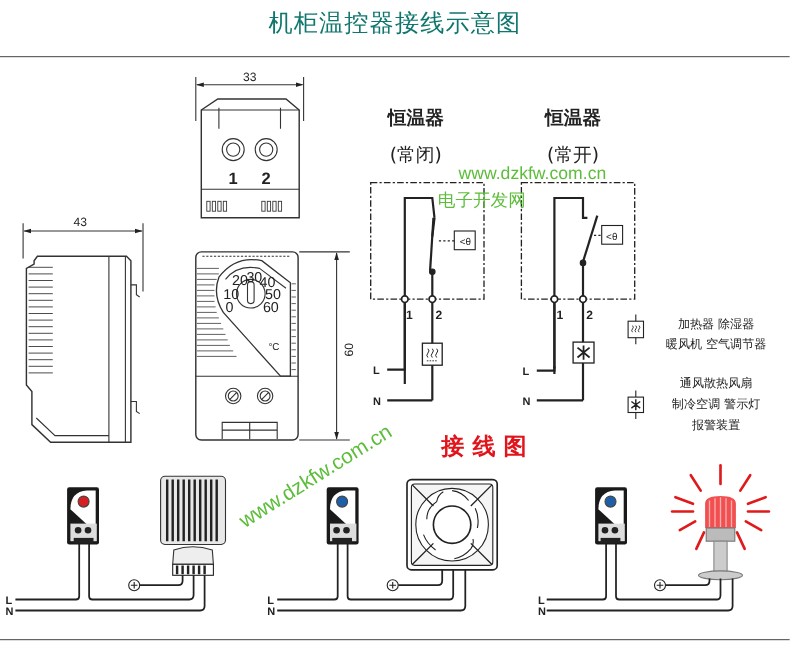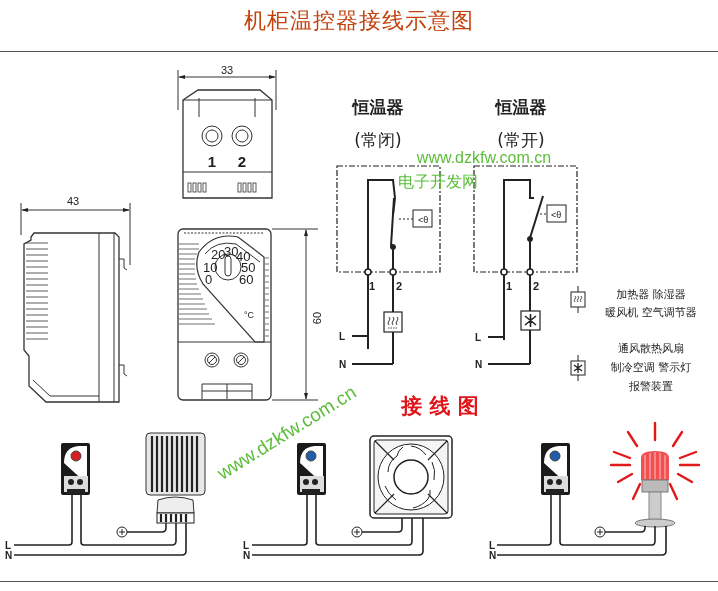--- a/index.html
+++ b/index.html
@@ -1,17 +1,17 @@
 <!DOCTYPE html>
 <html><head>
 <meta charset="utf-8">
 <style>
   html,body{margin:0;padding:0;background:#fff;}
   body{width:718px;height:591px;position:relative;overflow:hidden;font-family:"DejaVu Sans",sans-serif;}
-  .title{position:absolute;left:0;top:6px;width:718px;text-align:center;font-size:22px;color:#c2410c;letter-spacing:1px;}
+  .title{position:absolute;left:0;top:6px;width:718px;text-align:center;font-size:22px;color:#0f766e;letter-spacing:1px;}
   .rule{position:absolute;left:0;width:718px;height:1px;background:#555;}
   svg{position:absolute;left:0;top:0;}
   .lbl{font-family:"Liberation Sans",sans-serif;fill:#222;}
   .cjk{font-family:"DejaVu Sans",sans-serif;fill:#222;}
   .wm{font-family:"Liberation Sans",sans-serif;fill:#5cbd3a;}
   .red{fill:#e0141a;}
 </style>
 </head>
 <body>
 

